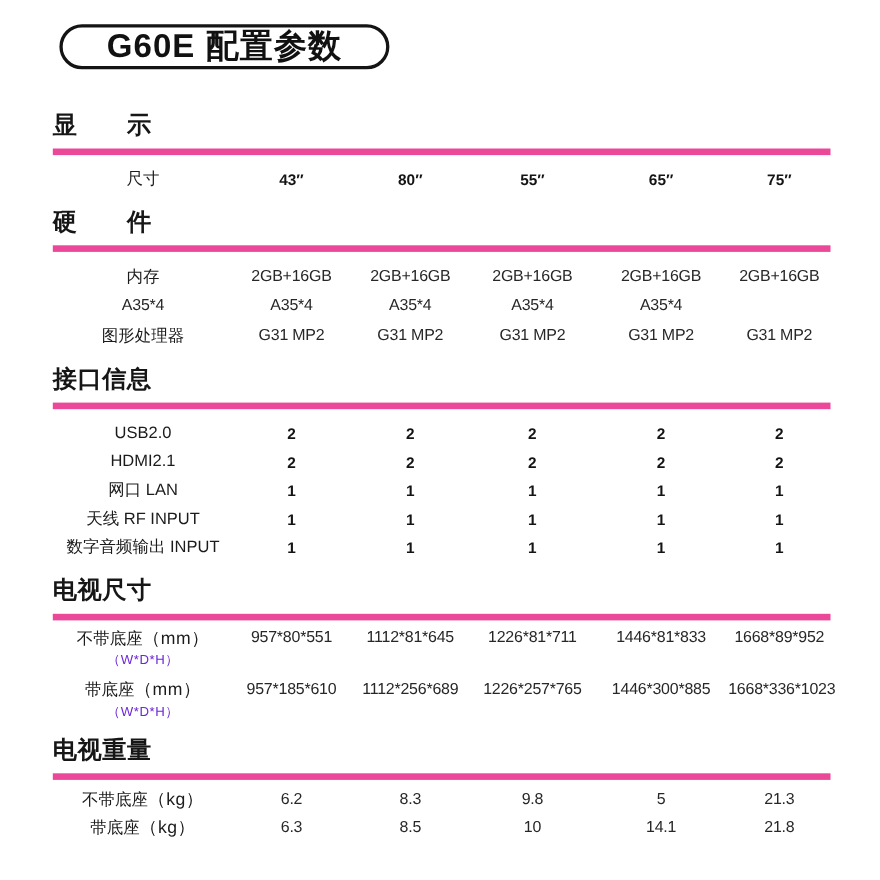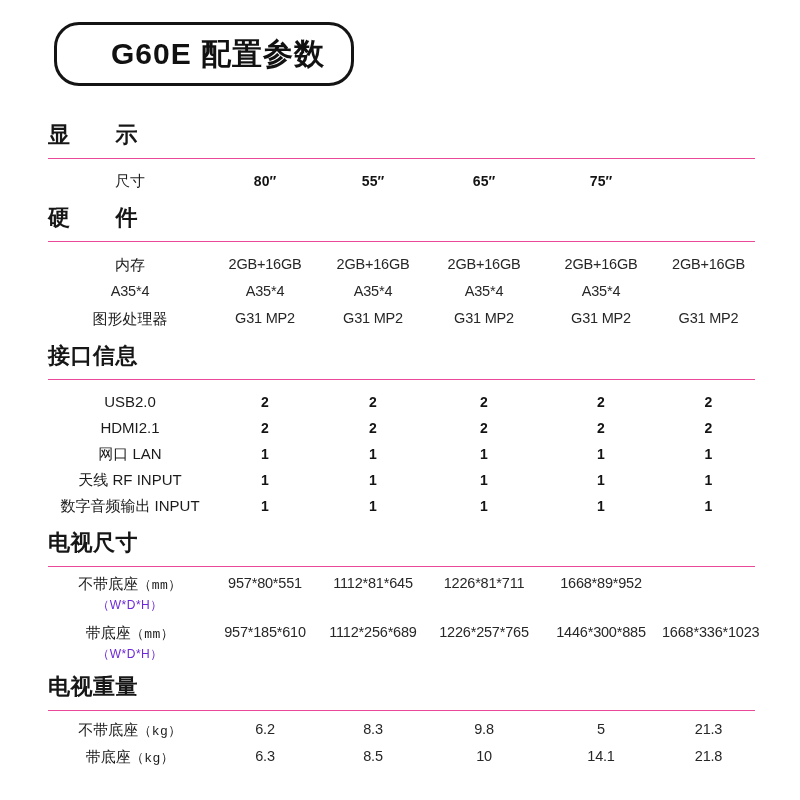--- a/index.html
+++ b/index.html
@@ -12,61 +12,60 @@
     width: 800px;
     height: 800px;
     box-sizing: border-box;
     padding: 22px 45px 0 48px;
     background: #ffffff;
     overflow: hidden;
   }
   .title-pill {
     display: inline-flex;
     align-items: center;
-    justify-content: flex-end;
+    justify-content: center;
     box-sizing: border-box;
     min-width: 300px;
-    height: 64px;
+    height: 41px;
     margin-left: 6px;
     padding: 0 26px;
     border: 3px solid #141414;
     border-radius: 25px;
     font-size: 30px;
     font-weight: bold;
     letter-spacing: 1px;
     color: #111111;
     white-space: nowrap;
   }
   .sec { margin-top: 12px; }
   .sec.first { margin-top: 37px; }
   .sec-h {
     margin: 0;
     font-size: 22px;
     line-height: 28px;
     font-weight: bold;
     color: #161616;
     padding-bottom: 7px;
-    border-bottom: 1px solid #ec4899;
+    border-bottom: 6px solid #ec4899;
     letter-spacing: 0.5px;
-    font-family: Liberation Mono, monospace;
   }
   .rows { padding-top: 9px; text-align: center; }
   .rows.tight { padding-top: 6px; }
   .row {
     display: grid;
     grid-template-columns: 164px 106px 110px 112px 122px 1fr;
     align-items: start;
   }
   .row > div { line-height: 26px; }
   .row.lh27 > div { line-height: 27px; }
   .row.lh25 > div { line-height: 25px; }
   .row.dim > div { line-height: 21px; }
   .row.dim + .row.dim { margin-top: 8px; }
   .lab { font-size: 15px; color: #1b1b1b; white-space: nowrap; }
-  .unit { font-size: 13px; letter-spacing: 0.5px; font-family: Liberation Mono, monospace; }
+  .unit { font-size: 16px; letter-spacing: 0.5px; }
   .sub {
     font-size: 12px;
     line-height: 18px;
     letter-spacing: 0.5px;
     color: #6d28d9;
     white-space: nowrap;
   }
   .val {
     font-size: 14.5px;
     color: #272727;
@@ -88,20 +87,21 @@
   <div class="title-pill">
     <span>G60E 配置参数</span>
   </div>
 
   
   <section class="sec first">
     <h2 class="sec-h">显　　示</h2>
     <div class="rows">
       <div class="row">
         <div class="lab"><span>尺寸</span></div>
+        <div class="val b">43″</div>
         <div class="val b">80″</div>
         <div class="val b">55″</div>
         <div class="val b">65″</div>
         <div class="val b">75″</div>
       </div>
     </div>
   </section>
 
   
   <section class="sec">
@@ -185,20 +185,21 @@
     <h2 class="sec-h">电视尺寸</h2>
     <div class="rows tight">
       <div class="row dim">
         <div class="lab">
           <div><span>不带底座</span><span class="unit">（mm）</span></div>
           <div class="sub">（W*D*H）</div>
         </div>
         <div class="val">957*80*551</div>
         <div class="val">1112*81*645</div>
         <div class="val">1226*81*711</div>
+        <div class="val">1446*81*833</div>
         <div class="val">1668*89*952</div>
       </div>
       <div class="row dim">
         <div class="lab">
           <div><span>带底座</span><span class="unit">（mm）</span></div>
           <div class="sub">（W*D*H）</div>
         </div>
         <div class="val">957*185*610</div>
         <div class="val">1112*256*689</div>
         <div class="val">1226*257*765</div>

